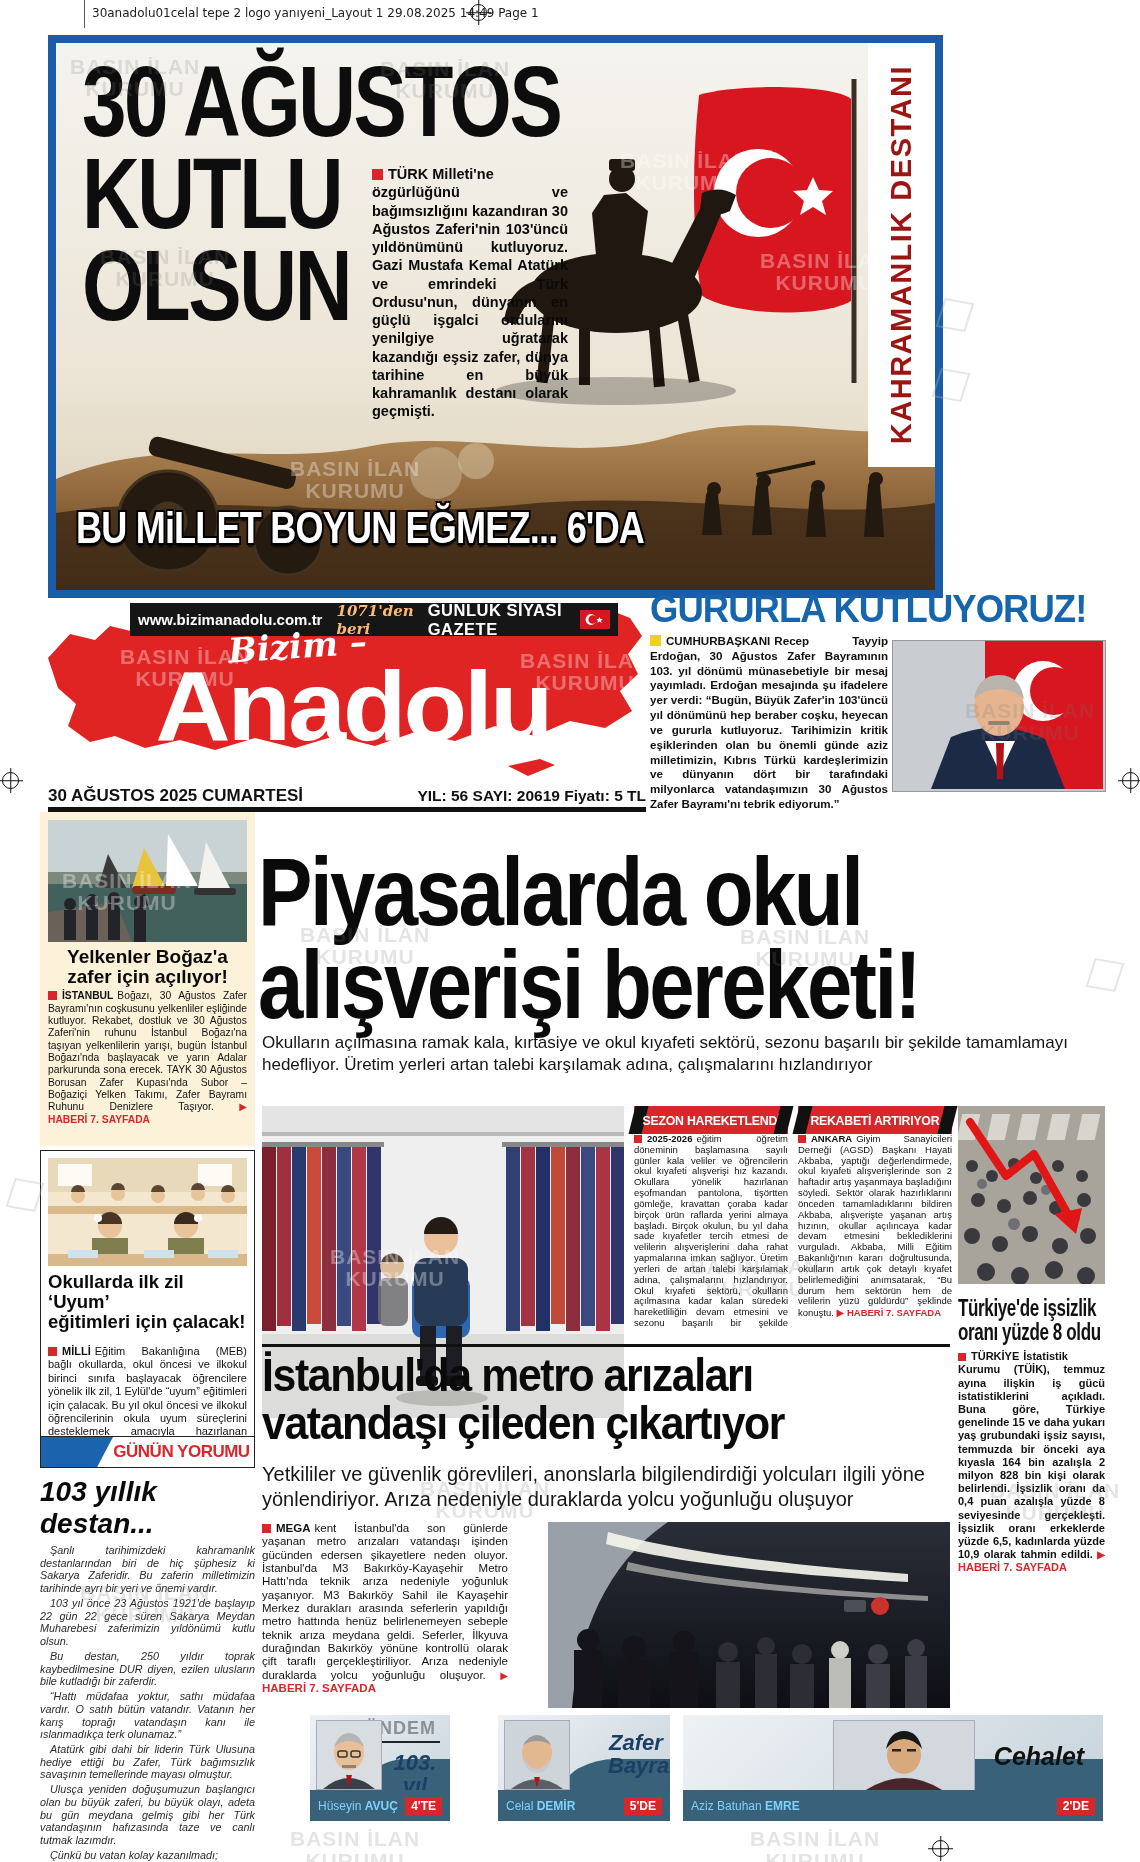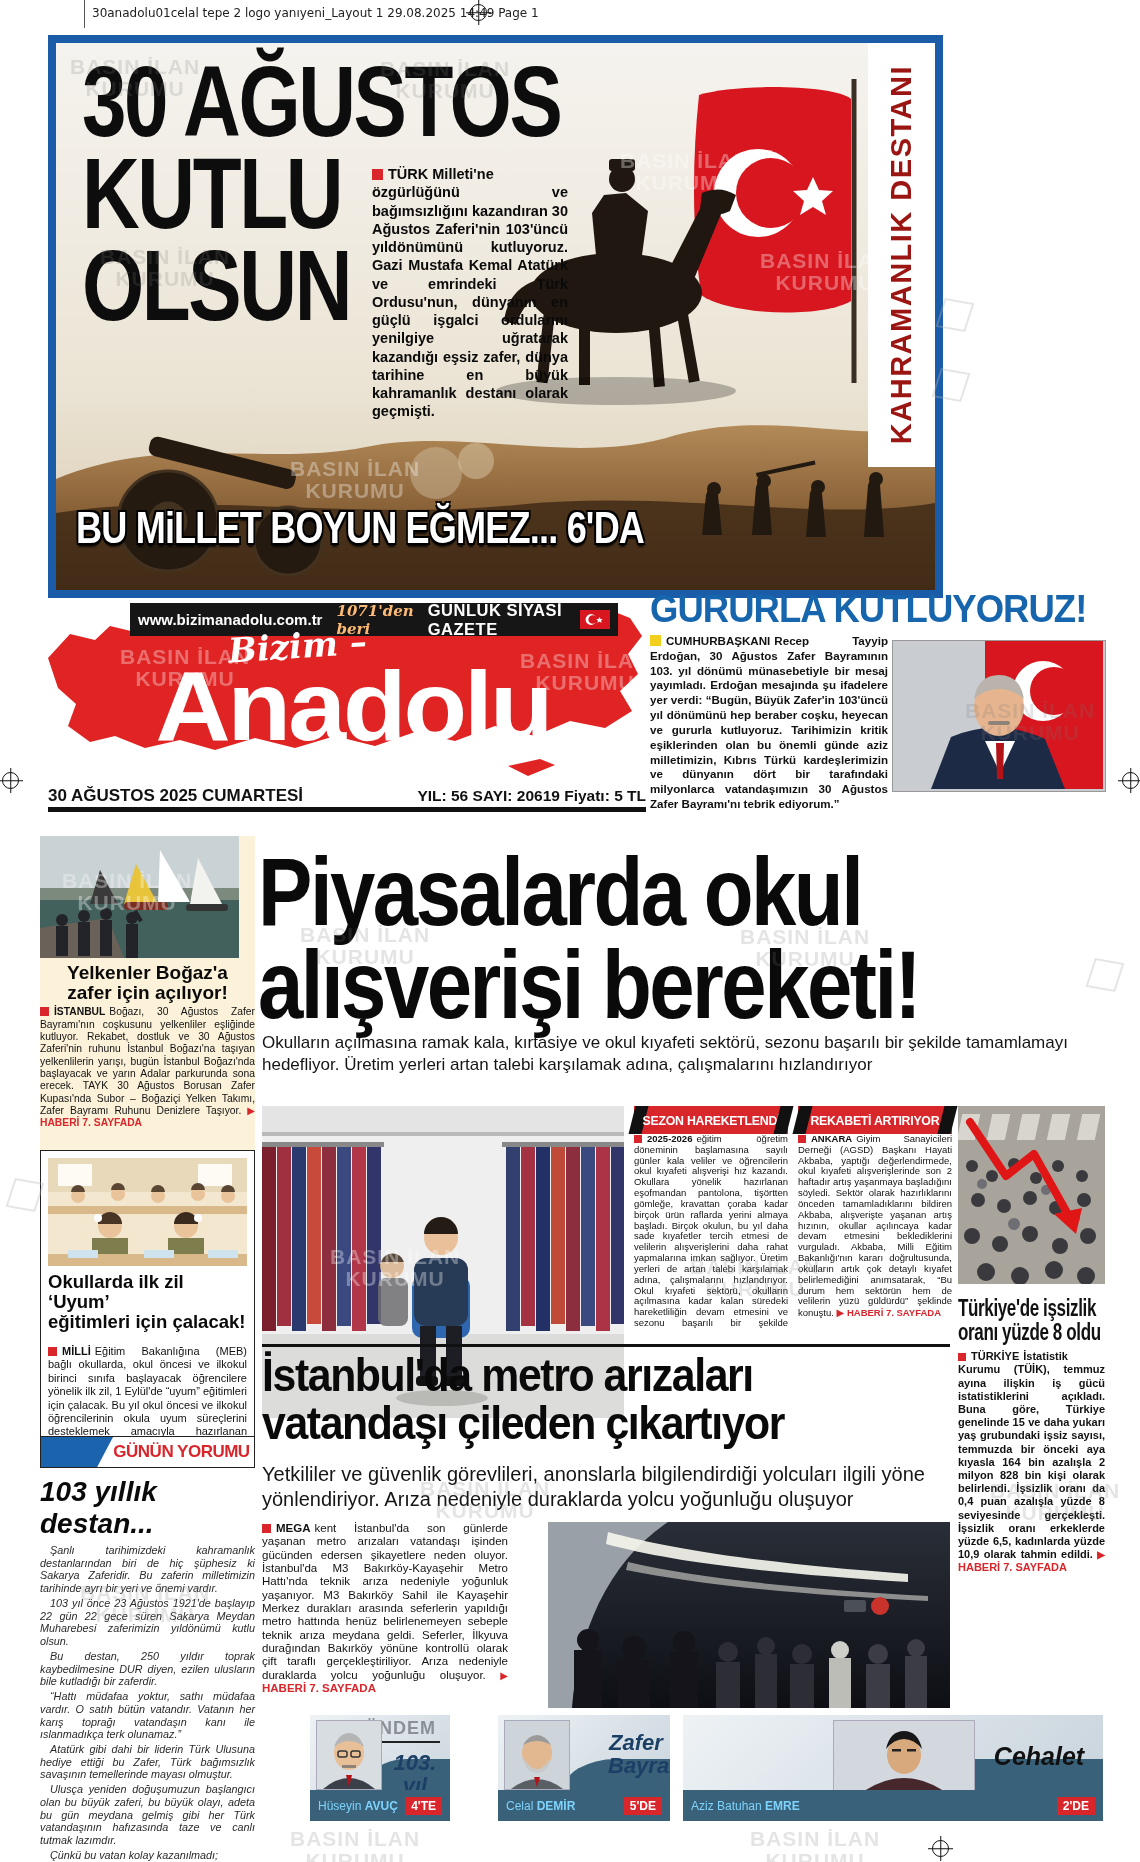--- a/index.html
+++ b/index.html
@@ -44,21 +44,21 @@
   .dateline{left:48px;top:786px;width:598px;display:flex;justify-content:space-between;align-items:baseline;gap:25px;}
   .dateline .d{font-weight:800;font-size:17px;}
   .dateline .i{font-weight:800;font-size:15.5px;}
   .blackrule{left:48px;top:807px;width:598px;height:5px;background:#111;}
   
   .gur-h{left:650px;top:588px;font-size:38px;font-weight:800;color:#1766ad;letter-spacing:-1px;white-space:nowrap;
          transform:scaleX(.96);transform-origin:0 0;}
   .gur-b{left:650px;top:634px;width:238px;font-size:11.6px;line-height:1.28;font-weight:700;text-align:justify;}
   .gur-photo{left:892px;top:640px;width:212px;height:150px;border:1px solid #999;background:#c9cdd2;}
   
-  .sailbox{left:40px;top:812px;width:215px;height:334px;background:#fcf2da;box-sizing:border-box;margin-top:24px;}
+  .sailbox{left:40px;top:812px;width:215px;height:334px;background:#fcf2da;box-sizing:border-box;padding:8px;}
   .railphoto{width:199px;display:block;}
   .sail-h{margin:5px 0 3px;text-align:center;font-weight:800;font-size:19px;line-height:1.06;color:#0a0a0a;}
   .rail-b{font-size:10.3px;line-height:1.2;text-align:justify;color:#111;}
   .more{color:#d9262b;font-weight:800;white-space:nowrap;}
   .tri{color:#d9262b;font-size:10px;}
   .classbox{left:40px;top:1150px;width:215px;height:306px;border:1.5px solid #222;background:#fff;box-sizing:border-box;padding:7px;}
   .class-h{margin:6px 0 13px;font-weight:800;font-size:18.5px;line-height:1.08;color:#0a0a0a;}
   .class-b{font-size:11px;line-height:1.22;text-align:justify;}
   
   .yorum{left:40px;top:1436px;width:215px;}

